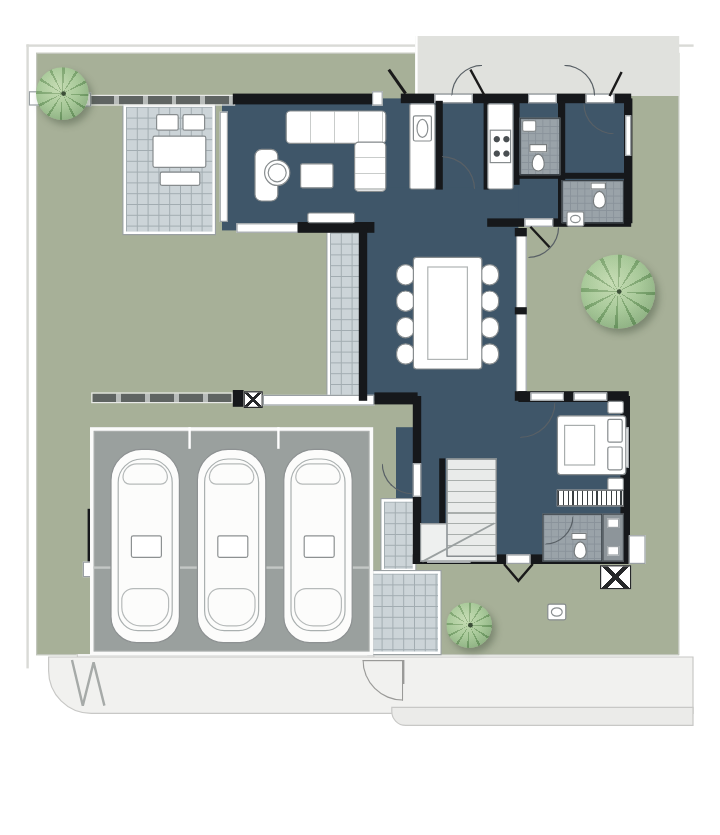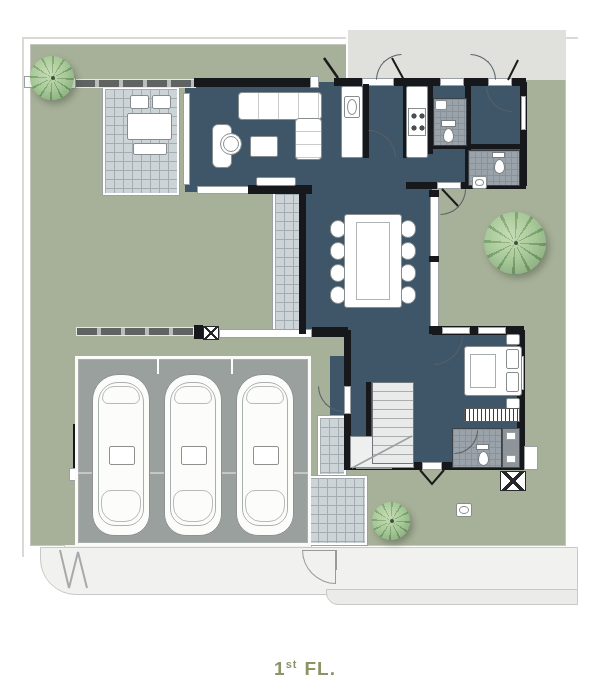--- a/index.html
+++ b/index.html
@@ -239,17 +239,14 @@
     <polyline points="60,550 69,588 78,552 87,588" fill="none" stroke="#a6aaa8" stroke-width="2"></polyline>
     <line x1="352" y1="468" x2="412" y2="436" stroke="#9aa0a0" stroke-width="1.5"></line>
     <polyline points="420,470 432,484 444,470" fill="none" stroke="#1a1a1a" stroke-width="2"></polyline>
     <line x1="338" y1="78" x2="324" y2="58" stroke="#1a1a1a" stroke-width="2.5"></line>
     <line x1="404" y1="80" x2="392" y2="58" stroke="#1a1a1a" stroke-width="2"></line>
     <line x1="508" y1="80" x2="518" y2="60" stroke="#1a1a1a" stroke-width="2"></line>
     <line x1="442" y1="189" x2="458" y2="206" stroke="#1a1a1a" stroke-width="2"></line>
     <line x1="336" y1="550" x2="336" y2="570" stroke="#9a9a98" stroke-width="2"></line>
   </svg>
 
-  <div id="title">
-    <span>1</span><sup>st</sup><span class="suffix">FL.</span>
-  </div>
 
 </div>
 
 </body></html>

